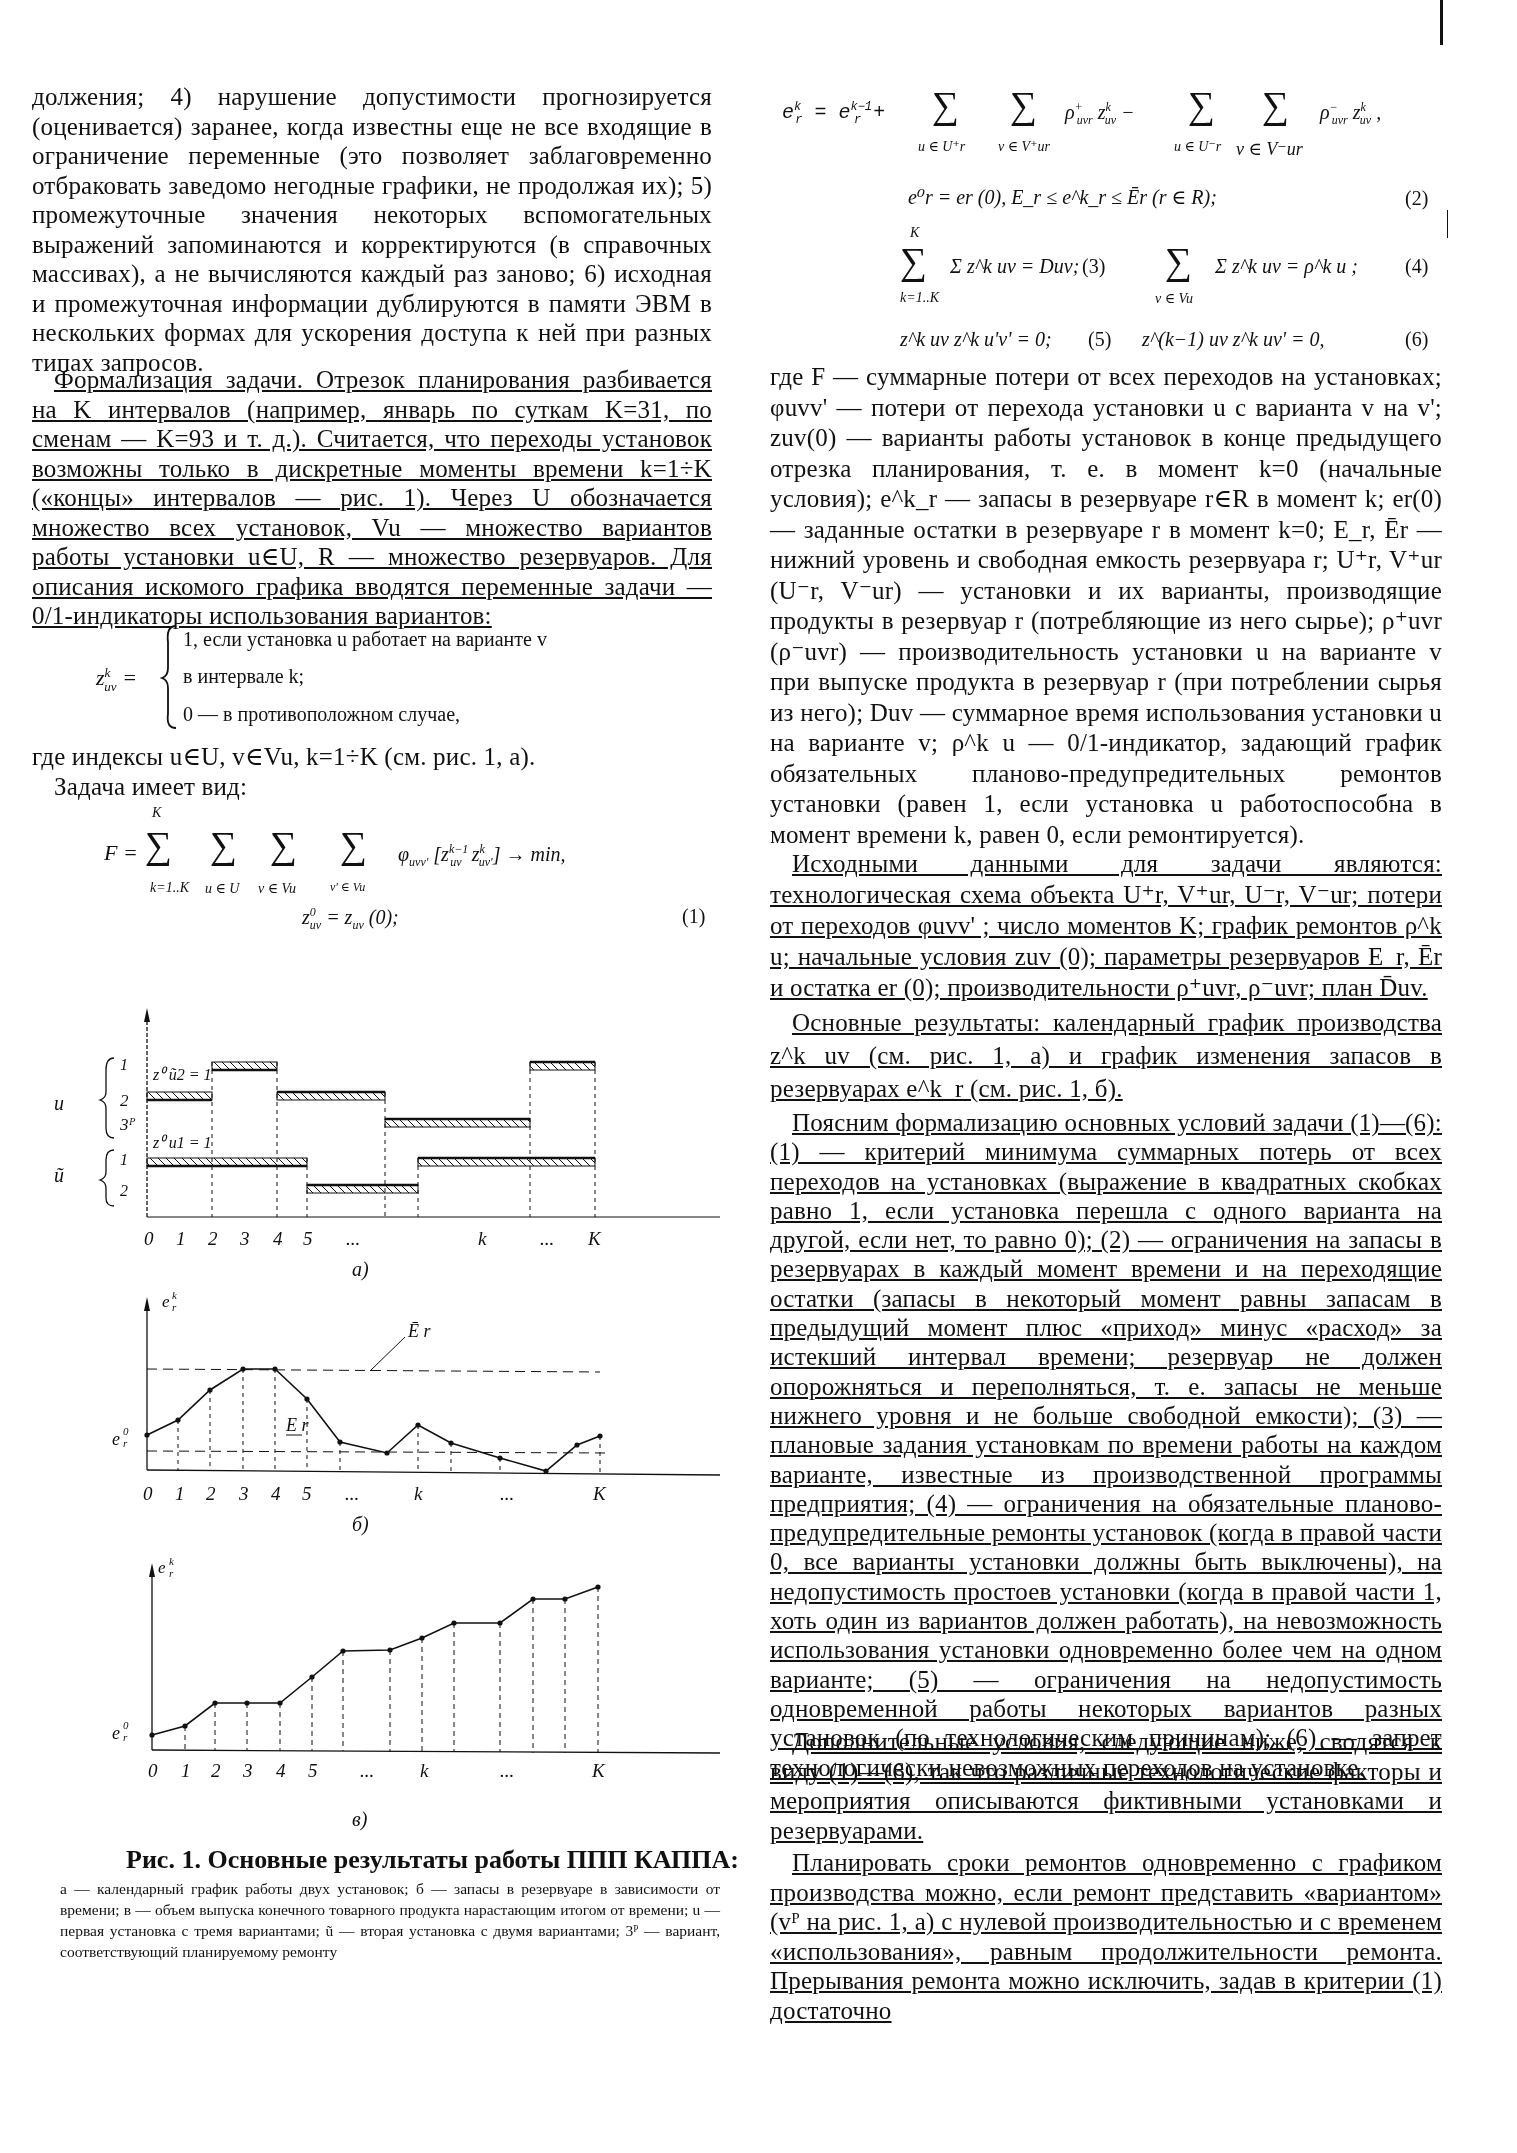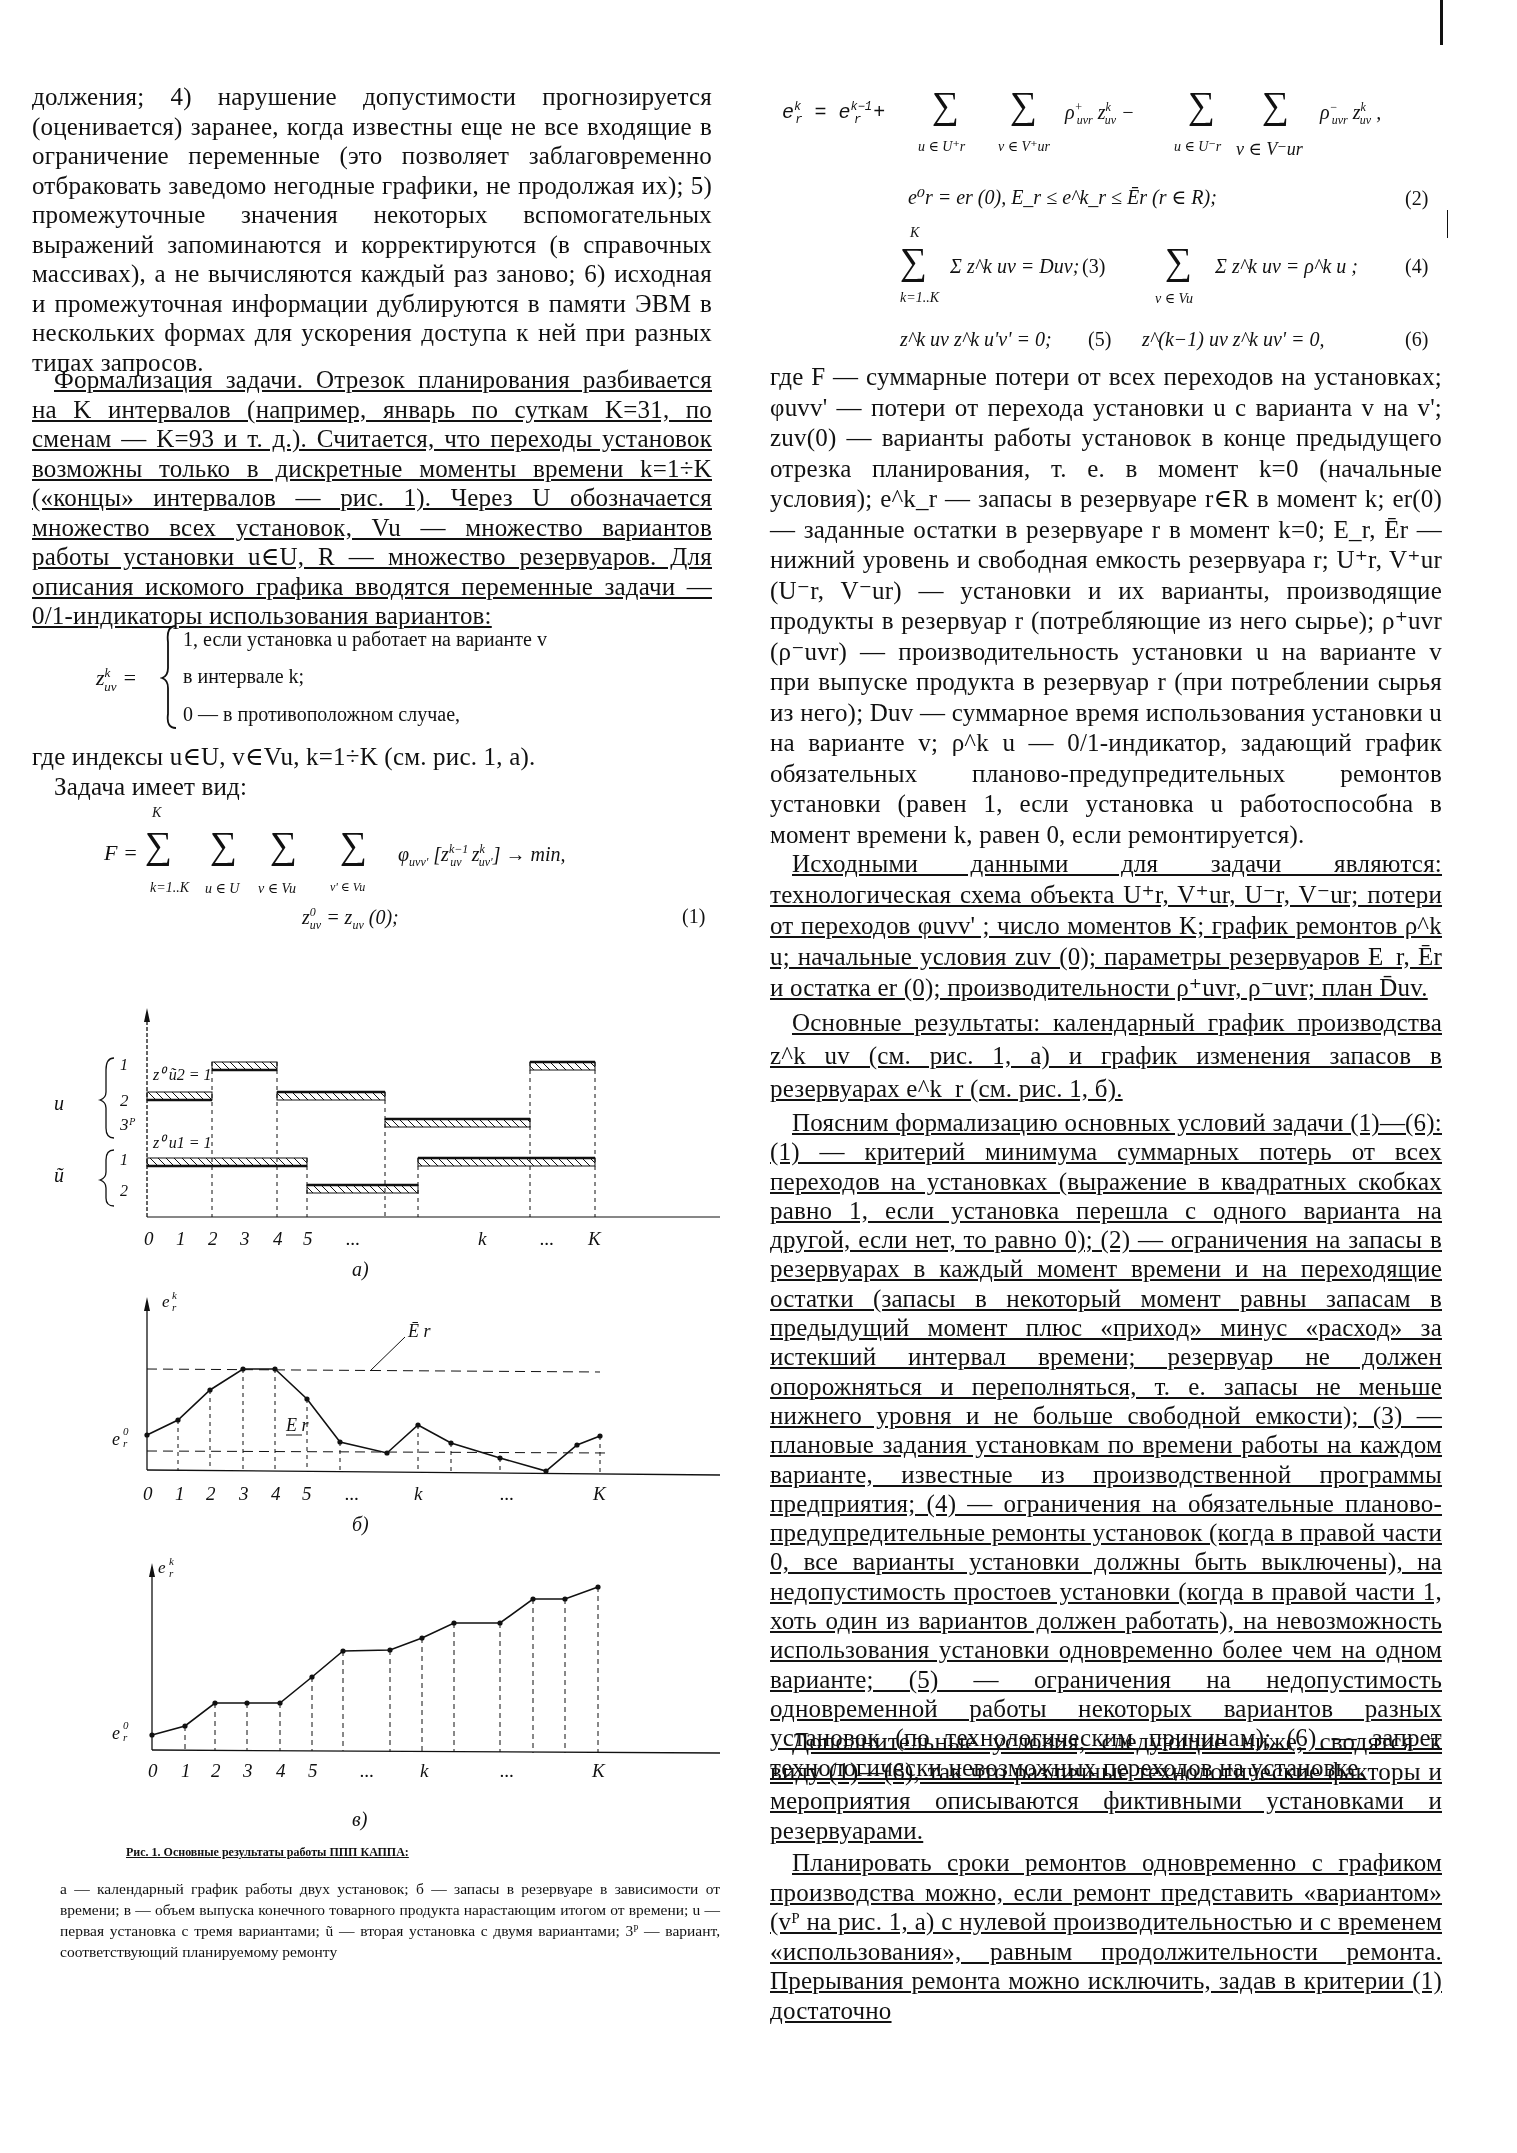--- a/index.html
+++ b/index.html
@@ -7,21 +7,21 @@
          font-family:"Liberation Serif", "DejaVu Serif", serif; color:#111; }
   .col { position:absolute; top:0; }
   .col-left { left:32px; width:680px; }
   .col-right { left:770px; width:672px; }
   p.txt { margin:0; font-size:25px; line-height:29.5px; text-align:justify; letter-spacing:0.2px; }
   p.indent { text-indent:22px;text-decoration:underline; }
   .eq { position:absolute; font-size:20px; font-style:italic; white-space:nowrap; }
   .eqnum { position:absolute; font-size:20px; white-space:nowrap; }
   .sum { font-style:normal; font-size:38px; line-height:1; }
   .fig-label { position:absolute; font-style:italic; font-size:20px; }
-  .caption-title { position:absolute; font-weight:bold; font-size:12px; white-space:nowrap;text-decoration:underline; }
+  .caption-title { position:absolute; font-weight:bold; font-size:26px; white-space:nowrap; }
   .caption-body { position:absolute; font-size:15.5px; line-height:21px; text-align:justify; }
   .edge-mark { position:absolute; background:#111; }
   svg text { font-family:"Liberation Serif", serif; font-style:italic; fill:#111; }
 </style>
 </head>
 <body>
 
 <div class="col col-left">
   <p class="txt" style="position:absolute; top:82px; width:680px;">должения; 4) нарушение допустимости прогнозируется (оценивается) заранее, когда известны еще не все входящие в ограничение переменные (это позволяет заблаговременно отбраковать заведомо негодные графики, не продолжая их); 5) промежуточные значения некоторых вспомогательных выражений запоминаются и корректируются (в справочных массивах), а не вычисляются каждый раз заново; 6) исходная и промежуточная информации дублируются в памяти ЭВМ в нескольких формах для ускорения доступа к ней при разных типах запросов.</p>
   <p class="txt indent" style="position:absolute; top:365px; width:680px;">Формализация задачи. Отрезок планирования разбивается на K интервалов (например, январь по суткам K=31, по сменам — K=93 и т. д.). Считается, что переходы установок возможны только в дискретные моменты времени k=1÷K («концы» интервалов — рис. 1). Через U обозначается множество всех установок, Vu — множество вариантов работы установки u∈U, R — множество резервуаров. Для описания искомого графика вводятся переменные задачи — 0/1-индикаторы использования вариантов:</p>

